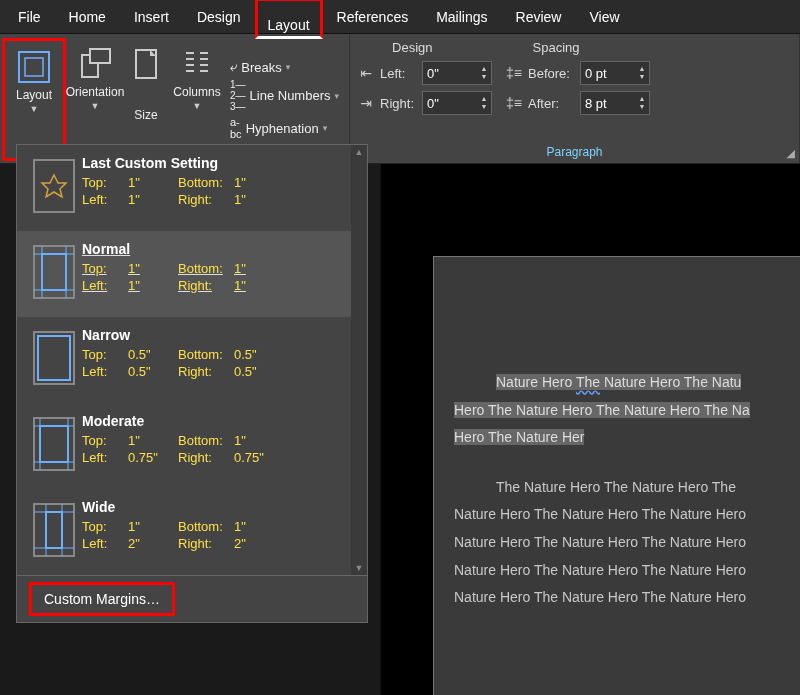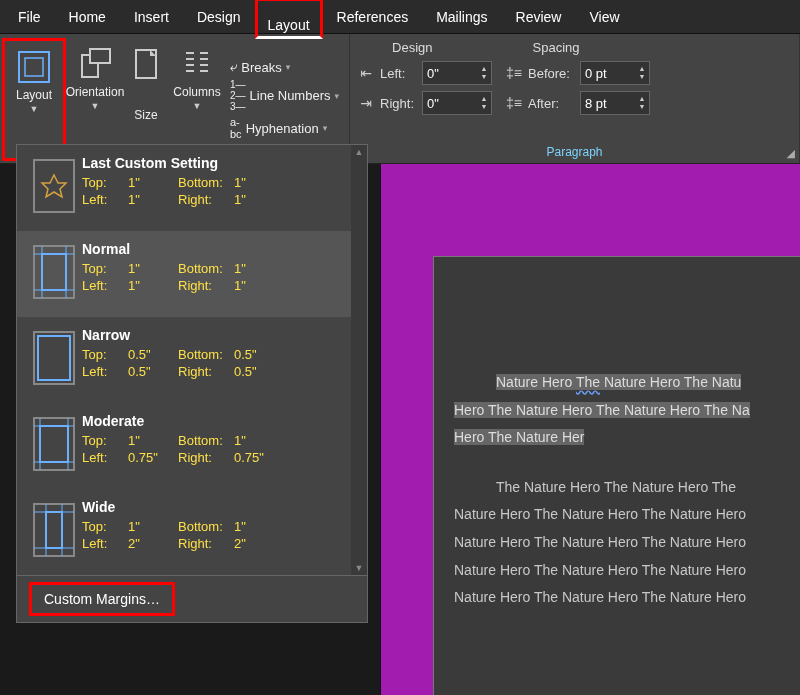--- a/index.html
+++ b/index.html
@@ -34,31 +34,31 @@
   .spin .arrows { display: flex; flex-direction: column; width: 14px; }
   .spin .arrows span { font-size: 7px; line-height: 8px; text-align: center; color: #ccc; cursor: pointer; }
   .picon { width: 20px; font-size: 14px; color: #ccc; text-align: center; }
   .launcher { position: absolute; right: 4px; bottom: 3px; font-size: 11px; color: #aaa; cursor: pointer; }
 
   
   .margins-dd { position: absolute; top: 144px; left: 16px; width: 352px; background: #444; border: 1px solid #666; z-index: 10; }
   .dd-body { display: flex; }
   .dd-list { flex: 1; }
   .dd-item { display: flex; padding: 10px 12px 14px 12px; gap: 3px; cursor: pointer; }
-  .dd-item.sel { background: #555; }
+  .dd-item.sel { background: #555; text-decoration: underline; }
   .dd-thumb { width: 50px; height: 62px; display: flex; align-items: center; justify-content: center; }
   .dd-info { flex: 1; }
   .dd-name { font-weight: 600; color: #fff; font-size: 14px; margin-bottom: 4px; }
   .dd-vals { display: grid; grid-template-columns: 46px 50px 56px 40px; row-gap: 2px; font-size: 13px; color: #fde047; }
   .dd-scroll { width: 16px; background: #3a3a3a; display: flex; flex-direction: column; justify-content: space-between; align-items: center; padding: 2px 0; }
   .dd-scroll span { font-size: 9px; color: #888; cursor: pointer; }
   .dd-footer { border-top: 1px solid #666; padding: 6px 12px; }
   .dd-footer-btn { display: inline-block; padding: 6px 12px; color: #fff; font-size: 14px; cursor: pointer; border: 3px solid #f00; }
 
-  .canvas { position: absolute; top: 164px; left: 380px; right: 0; bottom: 0; background: #a21caf; border-left: 1px solid #111; }
+  .canvas { position: absolute; top: 164px; left: 380px; right: 0; bottom: 0; background: #000000; border-left: 1px solid #111; }
   .page { position: absolute; top: 92px; left: 52px; width: 500px; height: 500px; background: #3a3a3a; border: 1px solid #777; padding: 108px 0 0 20px; }
   .doc-line { color: #c8c8c8; font-size: 14px; line-height: 1.4; white-space: nowrap; margin: 8px 0; }
   .hl { background: #666; color: #ddd; }
   .und { text-decoration: underline wavy #6aa0ff; text-underline-offset: 3px; }
   .indent { padding-left: 42px; }
   
   .margins-btn-wrap { border: 3px solid #f00; padding: 0; }
   svg { display: block; }
 </style>
 </head>

